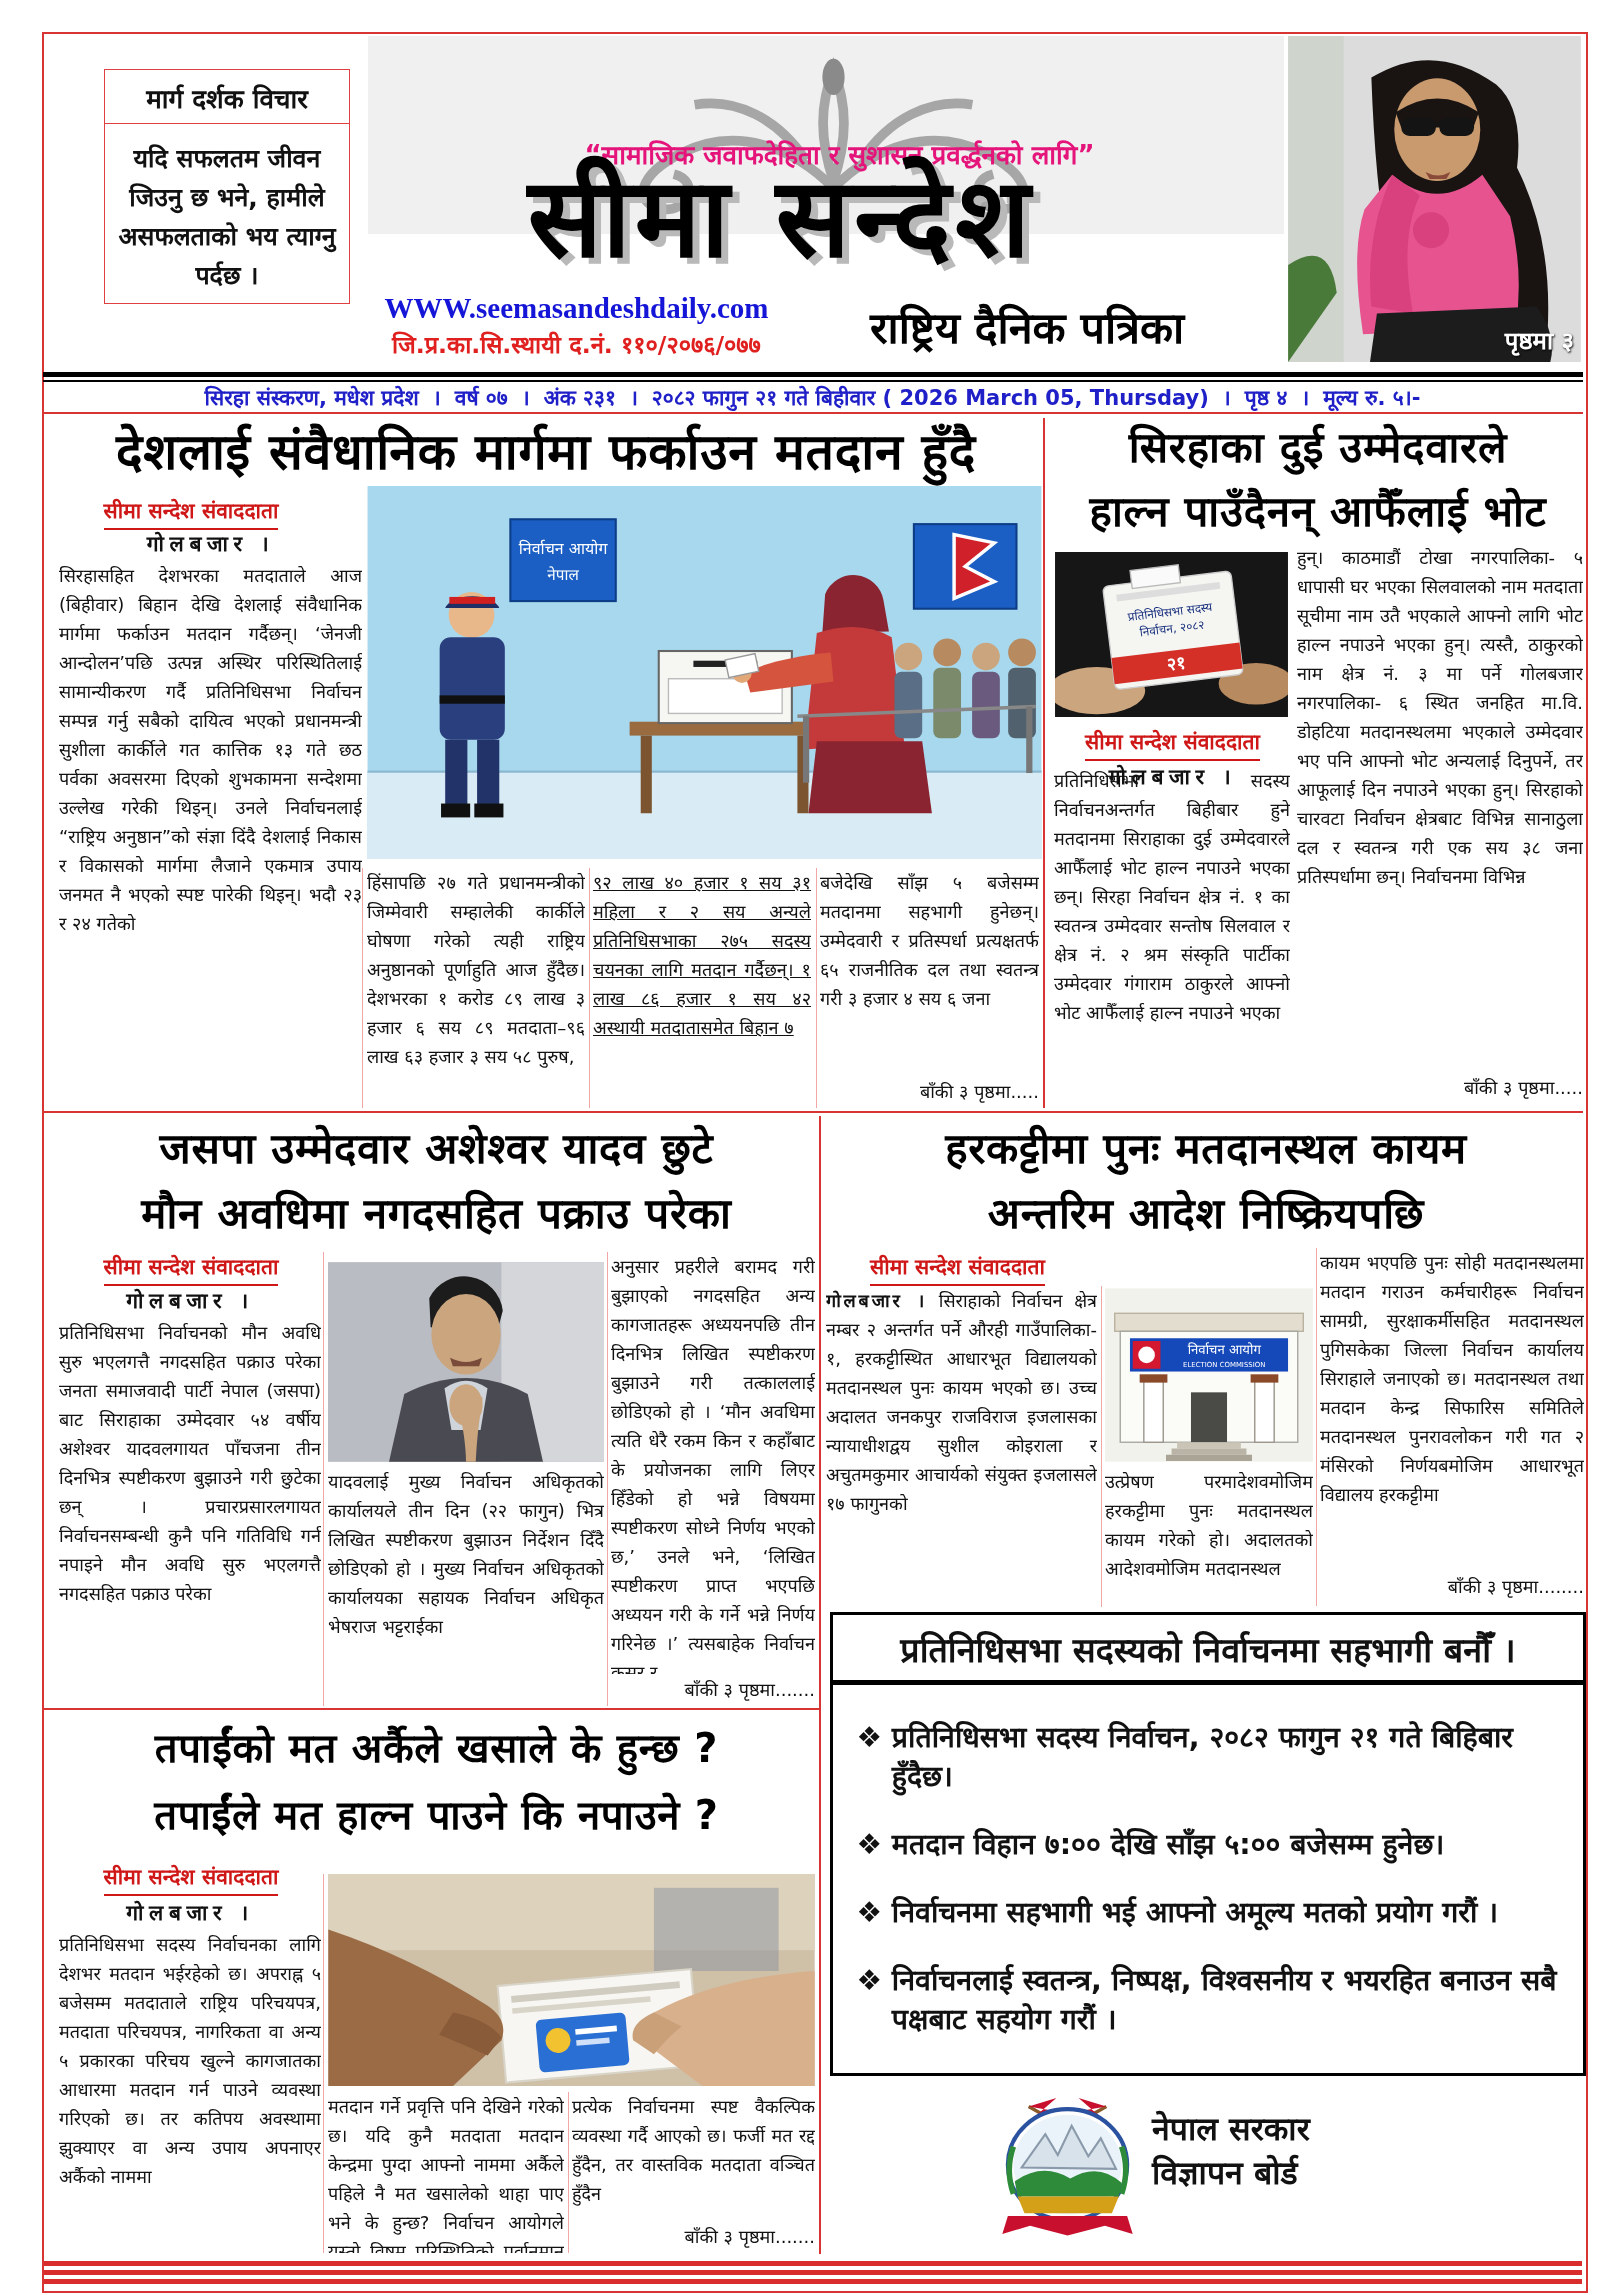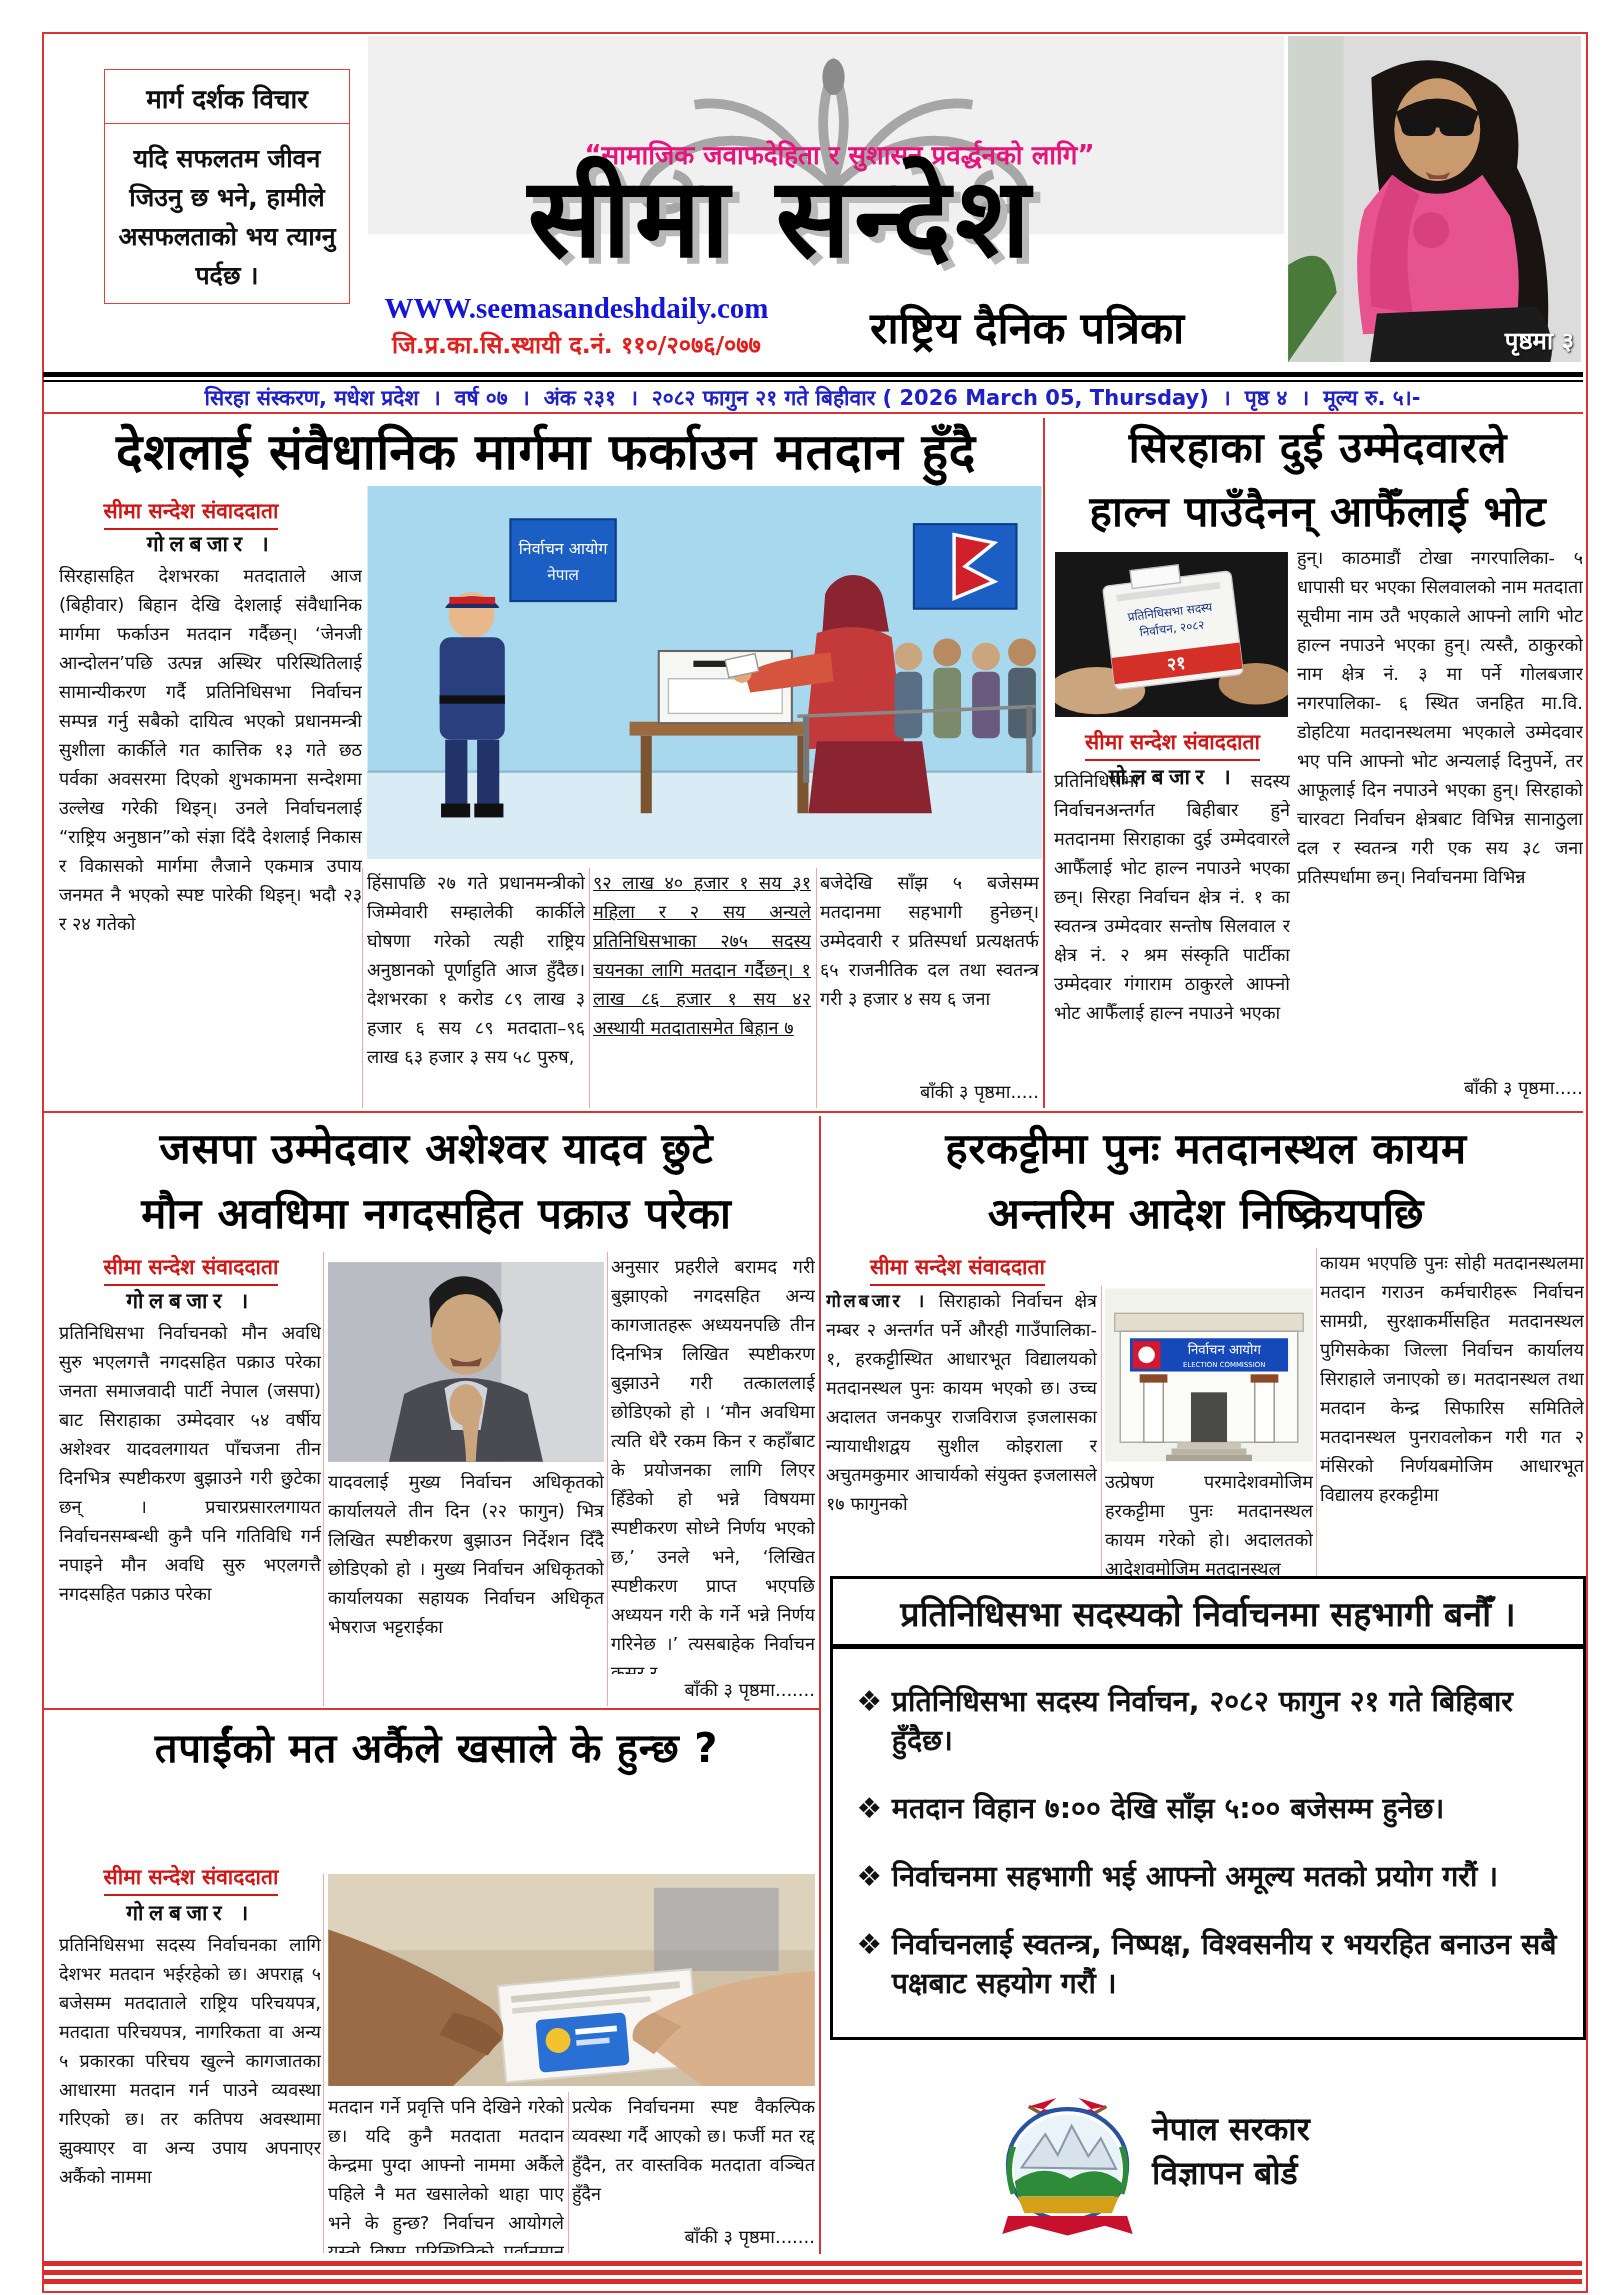--- a/index.html
+++ b/index.html
@@ -268,21 +268,21 @@
   <div class="abs col" style="left:1105px;top:1467px;width:208px;height:139px;">
     <p class="bt" style="height:139px;">उत्प्रेषण परमादेशवमोजिम हरकट्टीमा पुनः मतदानस्थल कायम गरेको हो। अदालतको आदेशवमोजिम मतदानस्थल</p>
   </div>
   <div class="abs col" style="left:1320px;top:1248px;width:264px;height:355px;">
     <p class="bt" style="height:323px;">कायम भएपछि पुनः सोही मतदानस्थलमा मतदान गराउन कर्मचारीहरू निर्वाचन सामग्री, सुरक्षाकर्मीसहित मतदानस्थल पुगिसकेका जिल्ला निर्वाचन कार्यालय सिराहाले जनाएको छ। मतदानस्थल तथा मतदान केन्द्र सिफारिस समितिले मतदानस्थल पुनरावलोकन गरी गत २ मंसिरको निर्णयबमोजिम आधारभूत विद्यालय हरकट्टीमा</p>
     <div class="more">बाँकी ३ पृष्ठमा........</div>
   </div>
   <div class="abs vsep-pink" style="left:1101px;top:1286px;height:321px;"></div>
   <div class="abs vsep-pink" style="left:1316px;top:1248px;height:358px;"></div>
 
-  <div class="abs adbox" style="left:830px;top:1576px;width:750px;height:458px;">
+  <div class="abs adbox" style="left:830px;top:1612px;width:750px;height:458px;">
     <div class="adbox-title">प्रतिनिधिसभा सदस्यको निर्वाचनमा सहभागी बनौँ ।</div>
     <div class="adbox-bullets">
       <div class="adbullet">
           <span class="marker">❖</span>
           <span>प्रतिनिधिसभा सदस्य निर्वाचन, २०८२ फागुन २१ गते बिहिबार हुँदैछ।</span>
         </div>
       <div class="adbullet">
           <span class="marker">❖</span>
           <span>मतदान विहान ७:०० देखि साँझ ५:०० बजेसम्म हुनेछ।</span>
         </div>
@@ -311,20 +311,21 @@
     <path d="M184 96 Q196 130 184 164" stroke="#2e8b3a" stroke-width="8" fill="none"></path>
   </svg>
   <div class="abs sponsor-text" style="left:1152px;top:2107px;width:319px;">
     <div>नेपाल सरकार</div>
     <div>विज्ञापन बोर्ड</div>
   </div>
 
   <div class="abs hrule-red" style="left:43px;top:1708px;width:776px;"></div>
   <div class="abs headline" style="left:56px;top:1715px;width:761px;font-size:40px;line-height:67px;">
     <div>तपाईंको मत अर्कैले खसाले के हुन्छ ?</div>
+    <div>तपाईंले मत हाल्न पाउने कि नपाउने ?</div>
   </div>
   <div class="abs byline-wrap" style="left:66px;top:1862px;width:250px;">
     <span class="byline">सीमा सन्देश संवाददाता</span>
   </div>
   <div class="abs dateline" style="left:59px;top:1898px;width:262px;">गोलबजार ।</div>
   <div class="abs col" style="left:59px;top:1930px;width:262px;height:321px;">
     <p class="bt" style="height:321px;">प्रतिनिधिसभा सदस्य निर्वाचनका लागि देशभर मतदान भईरहेको छ। अपराह्न ५ बजेसम्म मतदाताले राष्ट्रिय परिचयपत्र, मतदाता परिचयपत्र, नागरिकता वा अन्य ५ प्रकारका परिचय खुल्ने कागजातका आधारमा मतदान गर्न पाउने व्यवस्था गरिएको छ। तर कतिपय अवस्थामा झुक्याएर वा अन्य उपाय अपनाएर अर्कैको नाममा</p>
   </div>
   <svg class="abs" style="left:328px;top:1874px;width:487px;height:212px;" viewBox="0 0 702 306">
     <rect width="702" height="306" fill="#cfc0a8"></rect>

